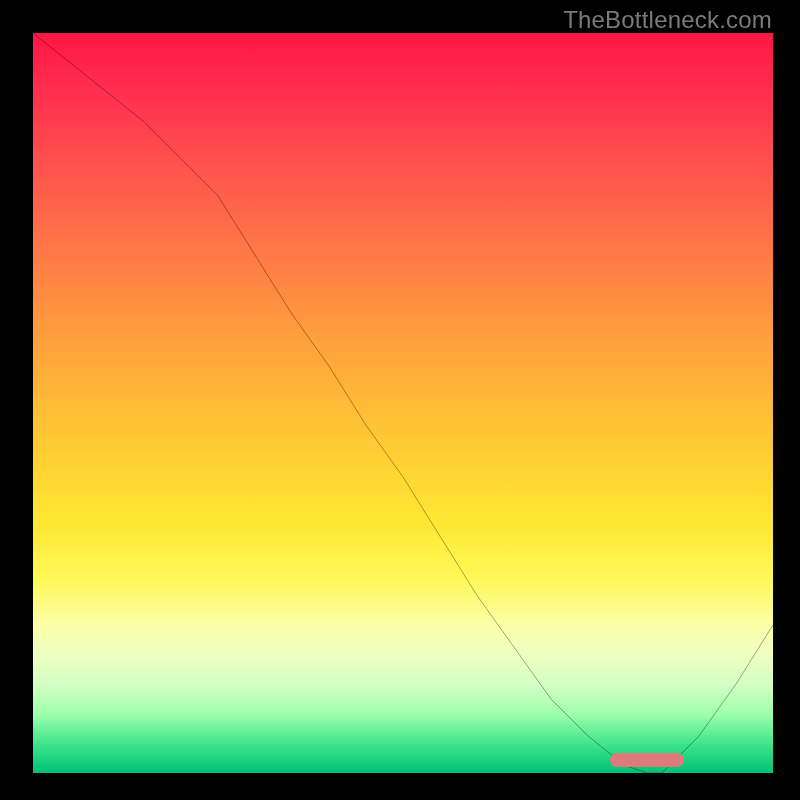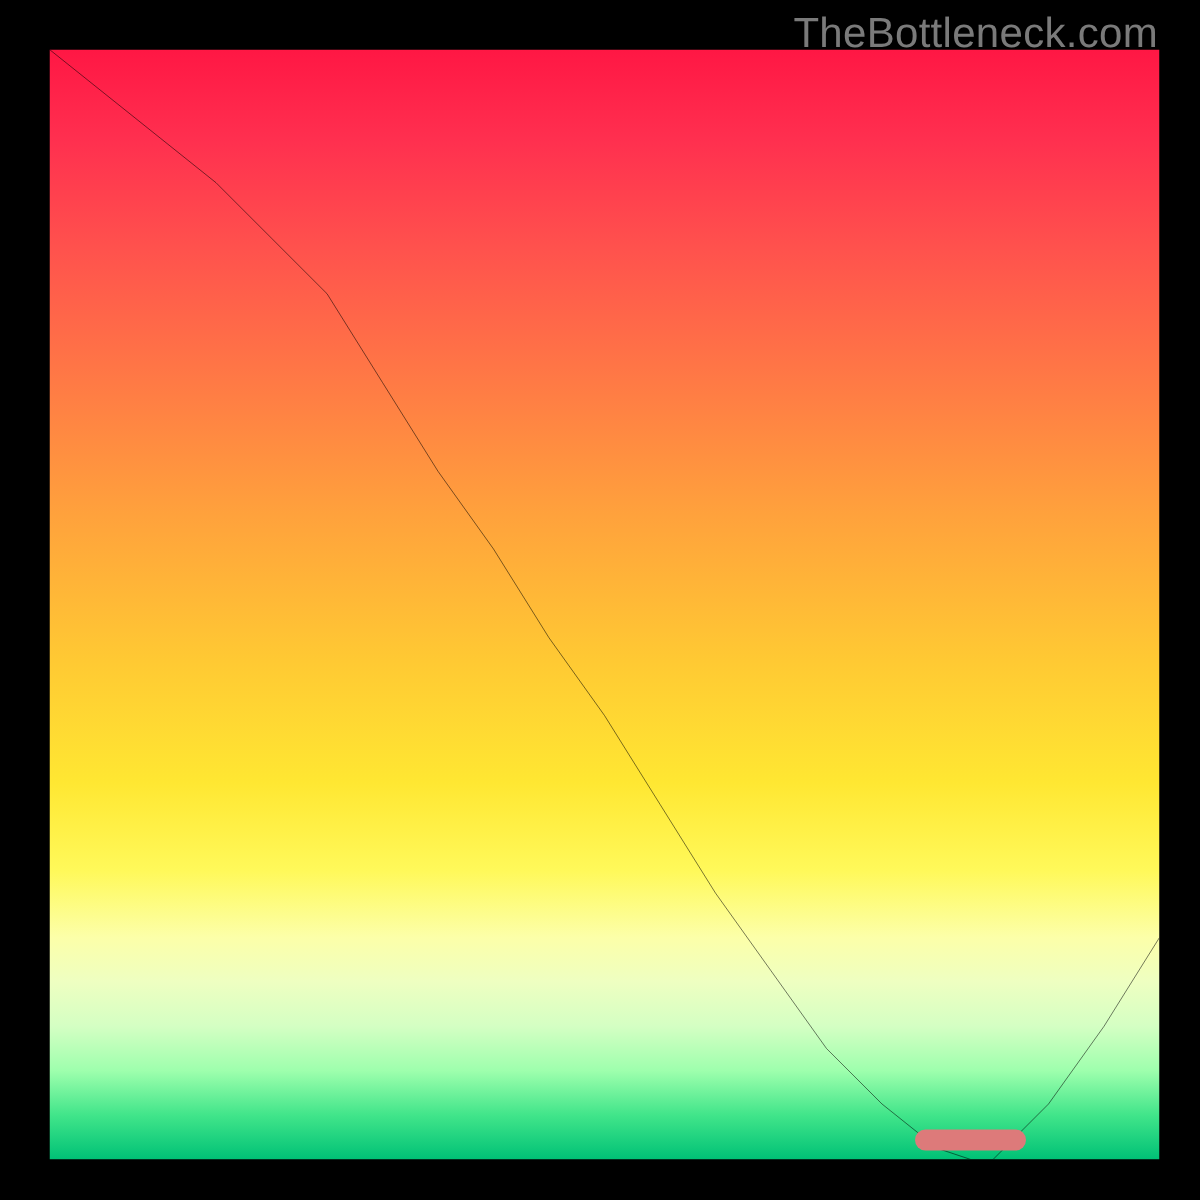--- a/index.html
+++ b/index.html
@@ -57,21 +57,21 @@
     position: absolute;
     height: 14px;
     border-radius: 7px;
     background: #dd7a7a;
   }
   .watermark {
     position: absolute;
     top: 6px;
     right: 28px;
     color: #7a7a7a;
-    font-size: 28px;
+    font-size: 24px;
     font-weight: 500;
     letter-spacing: 0.2px;
   }
 </style>
 </head>
 <body>
 
 <div class="frame">
 
   <div class="plot-area">

